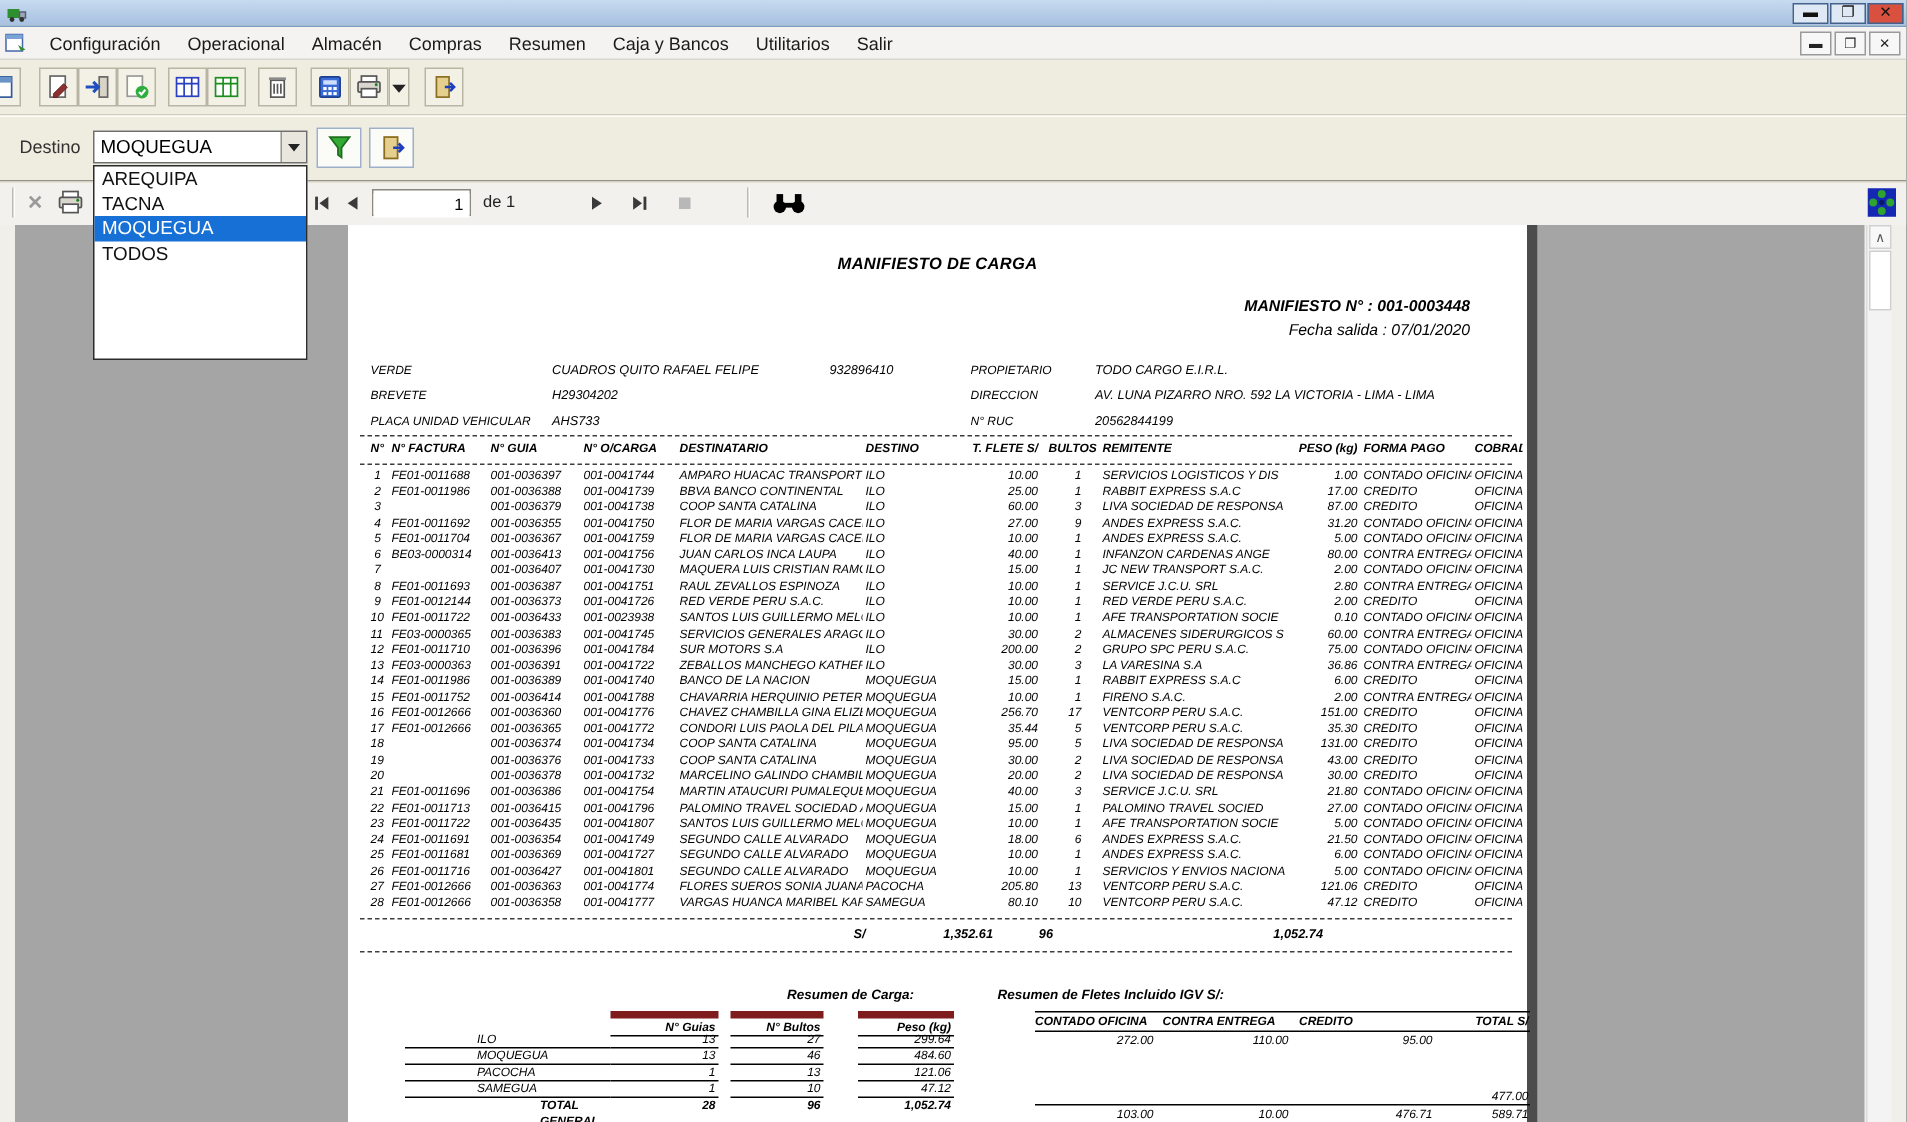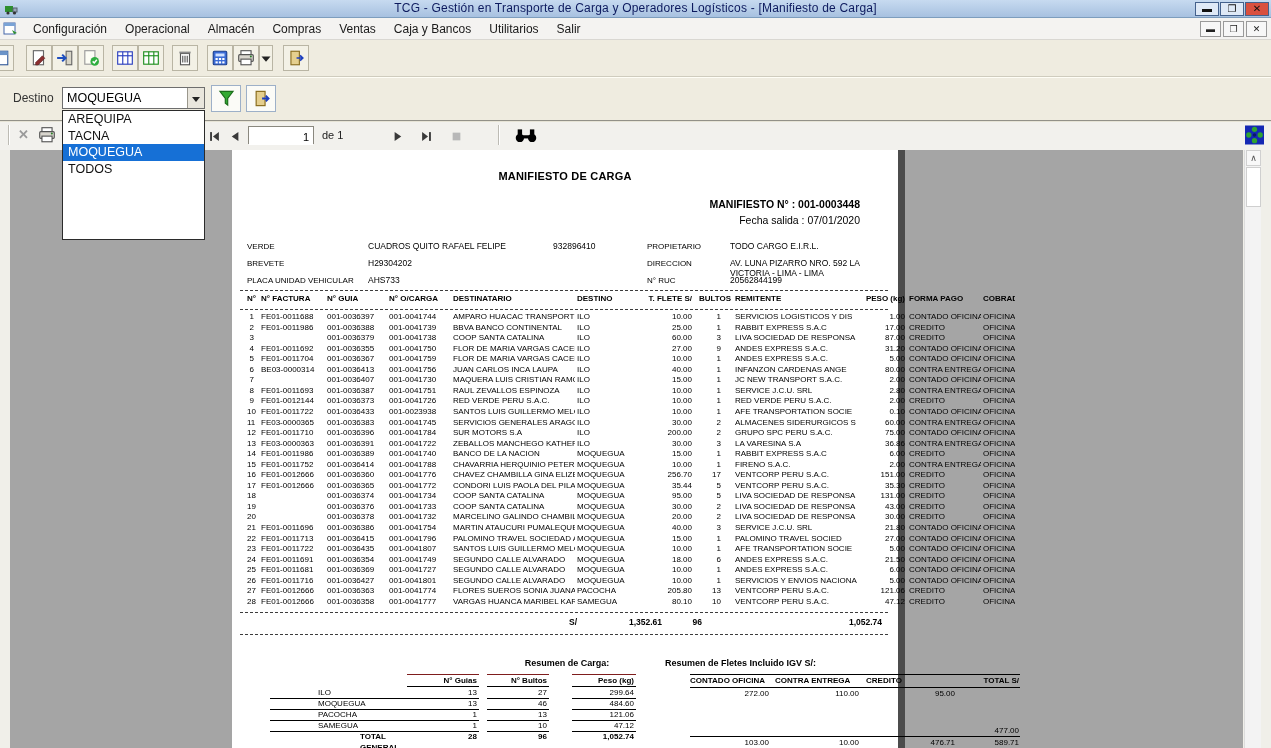--- a/index.html
+++ b/index.html
@@ -64,22 +64,22 @@
   .v-binoc { position:absolute; left:515px; top:6px; width:22px; height:15px; }
   .crystal { position:absolute; right:7px; top:3px; width:19px; height:20px; }
 
   
   .report-area { position:absolute; left:10px; top:150px; width:1233px; height:598px; background:#a5a5a5; }
   .vscroll { position:absolute; left:1244px; top:150px; width:17px; height:598px; background:#f3f3f3; border-left:1px solid #dcdcdc; }
   .vscroll .up { position:absolute; left:1px; top:0; width:15px; height:16px; background:#f8f8f8;
     border:1px solid #d0d0d0; text-align:center; font-size:9px; color:#555; line-height:15px; }
   .vscroll .thumb { position:absolute; left:1px; top:17px; width:15px; height:40px; background:#ffffff; border:1px solid #cfcfcf; }
 
-  .page { position:absolute; left:222px; top:0; width:673px; height:598px; background:#fff;
-    border-right:7px solid #4c4c4c; color:#000; }
+  .page { position:absolute; left:222px; top:0; width:793px; height:598px; background:#fff;
+    border-right:7px solid #4c4c4c; color:#000;font-style:italic; }
   .rp-title { position:absolute; top:20px; left:0; width:100%; text-align:center;
     font-size:11px; font-weight:bold; letter-spacing:.2px; }
   .rp-manif { position:absolute; top:48px; right:38px; font-size:10.5px; font-weight:bold; }
   .rp-fecha { position:absolute; top:64px; right:38px; font-size:10.5px; }
   .info-lab { position:absolute; font-size:8px; }
   .info-val { position:absolute; font-size:8.5px; }
   .dash { position:absolute; left:8px; right:10px; border-top:1px dashed #3c3c3c; height:0; }
 
   .mtable-head, .mrow { position:absolute; left:13px; width:770px; display:grid;
     grid-template-columns:14px 66px 62px 64px 124px 62px 60px 36px 130px 44px 74px 34px;
@@ -91,21 +91,21 @@
   .mc.c7 { padding-right:12px; }
   .mc.c9 { padding-right:2px; }
 
   .tot { position:absolute; font-size:8.5px; font-weight:bold; text-align:right; }
 
   .rsum-title { position:absolute; font-size:9px; font-weight:bold; }
   .rc-grid { position:absolute; left:38px; width:370px; display:grid;
     grid-template-columns:137px 72px 8px 62px 23px 64px; font-size:8px; line-height:11px; }
   .rc-grid .cell { text-align:right; padding-right:2px; }
   .rc-grid .lab { text-align:left; padding-left:48px; }
-  .rc-grid.hd .cell { border-top:1px solid #7f1d1d; border-bottom:1px solid #000; font-weight:bold; }
+  .rc-grid.hd .cell { border-top:5px solid #7f1d1d; border-bottom:1px solid #000; font-weight:bold; }
   .rc-grid.dr .cell, .rc-grid.dr .lab { border-bottom:1px solid #000; }
   .rc-grid.tr2 .lab { padding-left:90px; font-weight:bold; }
   .rc-grid.tr2 .cell { border-bottom:1px solid #000; font-weight:bold; }
 
   .rf { position:absolute; left:458px; width:330px; font-size:8px; line-height:11.5px; }
   .rf-row { display:grid; grid-template-columns:80px 5px 85px 6px 90px 4px 60px; border-bottom:1px solid #000; }
   .rf-row.hd { border-top:1px solid #000; font-weight:bold; }
   .rf-row.tt { font-weight:bold; }
   .rf-cell { text-align:right; padding-right:1px; }
   .rf-cell.h-l { text-align:left; }
@@ -117,40 +117,39 @@
 
 <div class="screen">
 
   <div class="titlebar">
     <svg class="app-ico" viewBox="0 0 14 14">
         <rect x="1" y="4" width="8" height="6" fill="#2e8f2e" stroke="#14521 4"></rect>
         <rect x="9" y="6" width="4" height="4" fill="#9aa7b8" stroke="#55606e"></rect>
         <circle cx="4" cy="11" r="1.6" fill="#333"></circle>
         <circle cx="10.5" cy="11" r="1.6" fill="#333"></circle>
       </svg>
-    <div class="ttl">TCG - Gestión en Transporte de Carga y Operadores Logísticos - [Manifiesto de Carga]</div>
     <div class="win-btns">
       <div class="win-btn">▬</div>
       <div class="win-btn">❐</div>
       <div class="win-btn close">✕</div>
     </div>
   </div>
 
   <div class="menubar">
     <svg class="menu-ico" viewBox="0 0 15 15">
         <rect x="1" y="2" width="11" height="11" fill="#fff" stroke="#46a"></rect>
         <rect x="1" y="2" width="11" height="3" fill="#7aa3d6"></rect>
         <path d="M9 9 l5 3 -3 1 z" fill="#2e8f2e"></path>
       </svg>
     <span id="menu-items" style="display:flex;">
         <span class="menu-item">Configuración</span>
         <span class="menu-item">Operacional</span>
         <span class="menu-item">Almacén</span>
         <span class="menu-item">Compras</span>
-        <span class="menu-item">Ventas</span>
+        <span class="menu-item">Resumen</span>
         <span class="menu-item">Caja y Bancos</span>
         <span class="menu-item">Utilitarios</span>
         <span class="menu-item">Salir</span>
       </span>
     <div class="mdi-btns">
       <div class="mdi-btn">▬</div>
       <div class="mdi-btn">❐</div>
       <div class="mdi-btn">✕</div>
     </div>
   </div>

